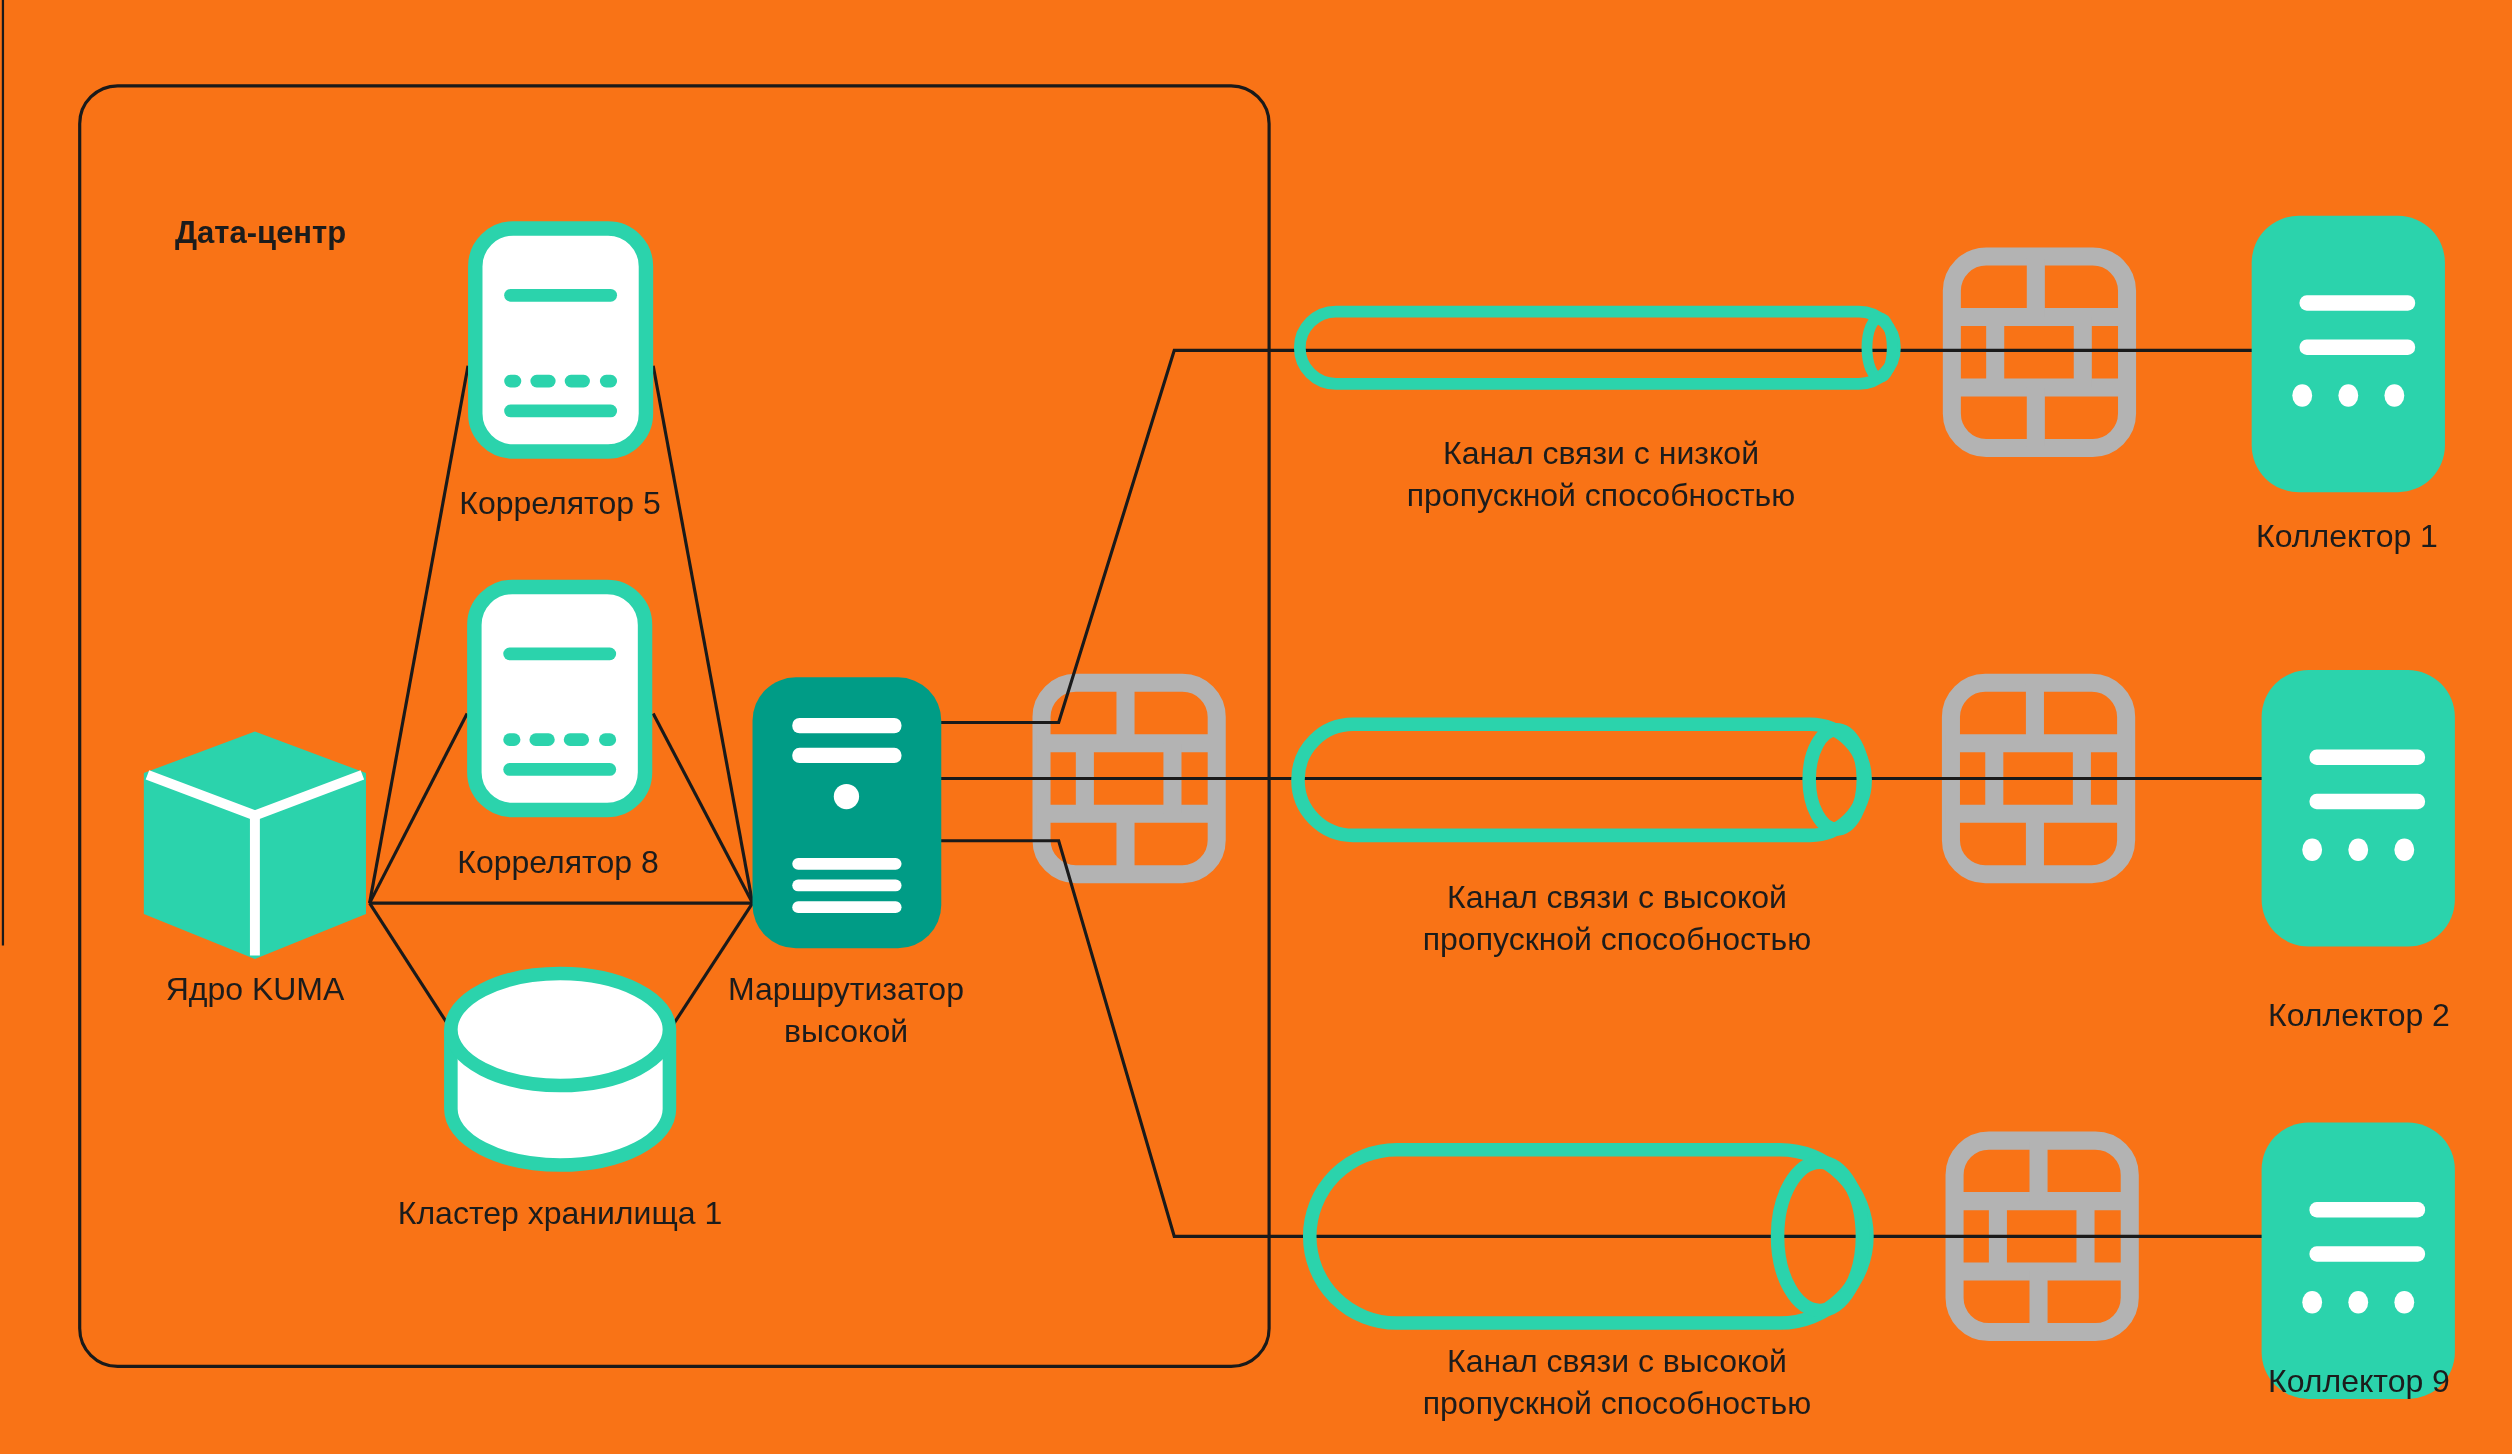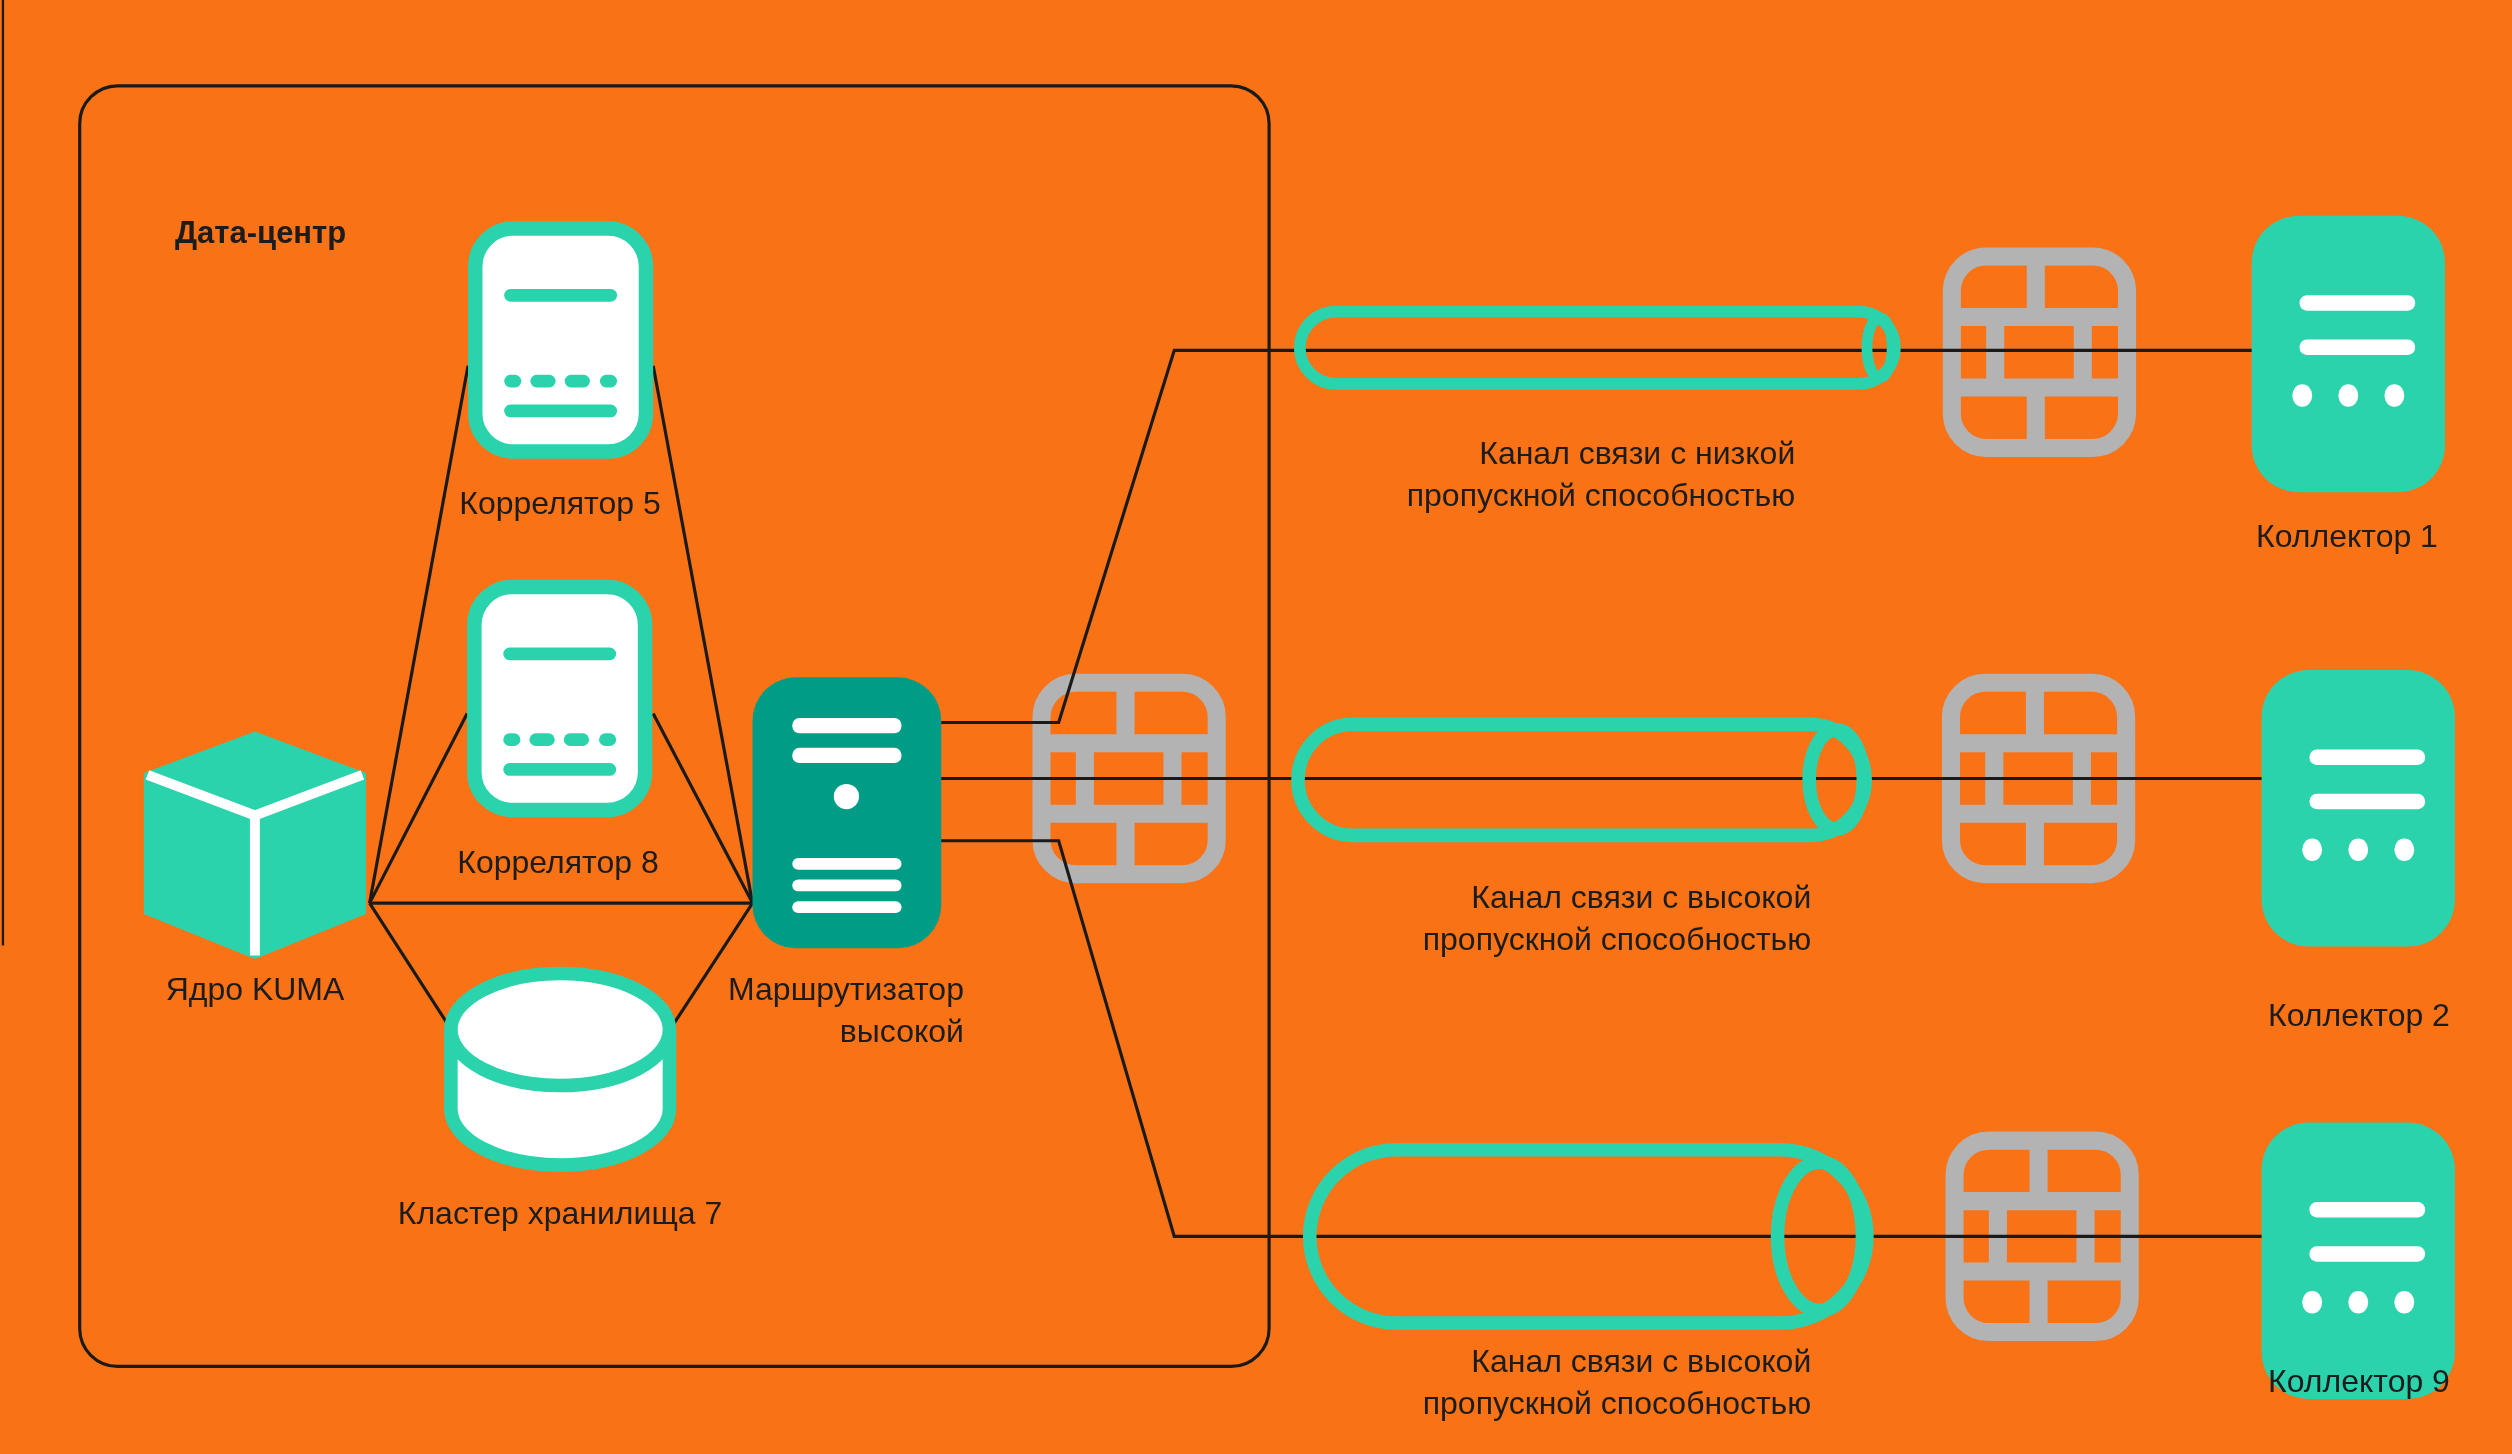--- a/index.html
+++ b/index.html
@@ -1,20 +1,20 @@
 <!DOCTYPE html>
 <html style="--teal: #2BD3AC; --teal_dark: #009C86; --gray: #B3B3B3; --line: #1A1A1A; --text: #1C1C1C; --background: #FFFFFF;font-size:14.5px"><head>
 <meta charset="utf-8">
 <style>
   html,body{margin:0;padding:0;background:#fff}
   #canvas{position:relative;width:2512px;height:1454px;background:#f97316;
           font-family:"Liberation Sans",sans-serif;overflow:hidden}
   #diagram-svg{position:absolute;left:0;top:0}
   .lbl{position:absolute;font-size:32px;line-height:42px;color:var(--text);
-       text-align:right;transform:translateX(-50%);white-space:nowrap}
+       text-align:center;transform:translateX(-50%);white-space:nowrap}
   .lbl .l2{display:block}
   .lbl-left{position:absolute;font-size:31px;font-weight:700;color:var(--text);white-space:nowrap}
   
   .ln{stroke:var(--line);stroke-width:3.5;fill:none}
   .edge{stroke:var(--line);stroke-width:2.5;fill:none}
   .box{stroke:var(--line);stroke-width:3.5;fill:none}
   .ts{stroke:var(--teal);fill:none}
   .tsw{stroke:var(--teal);fill:#fff}
   .tf{fill:var(--teal)}
   .tdf{fill:var(--teal_dark)}
@@ -131,21 +131,21 @@
 
   <div class="lbl" style="left:558px;top:841px">Коррелятор 8</div>
 
   <div class="lbl" style="left:255px;top:968px">Ядро KUMA</div>
 
   <div class="lbl" style="left:846px;top:968px">
     <span>Маршрутизатор</span>
     <span class="l2">высокой</span>
   </div>
 
-  <div class="lbl" style="left:560px;top:1192px">Кластер хранилища 7</div>
+  <div class="lbl" style="left:560px;top:1192px">Кластер хранилища 1</div>
 
   <div class="lbl" style="left:1601px;top:432px">
     <span>Канал связи с низкой</span>
     <span class="l2">пропускной способностью</span>
   </div>
 
   <div class="lbl" style="left:1617px;top:876px">
     <span>Канал связи с высокой</span>
     <span class="l2">пропускной способностью</span>
   </div>

